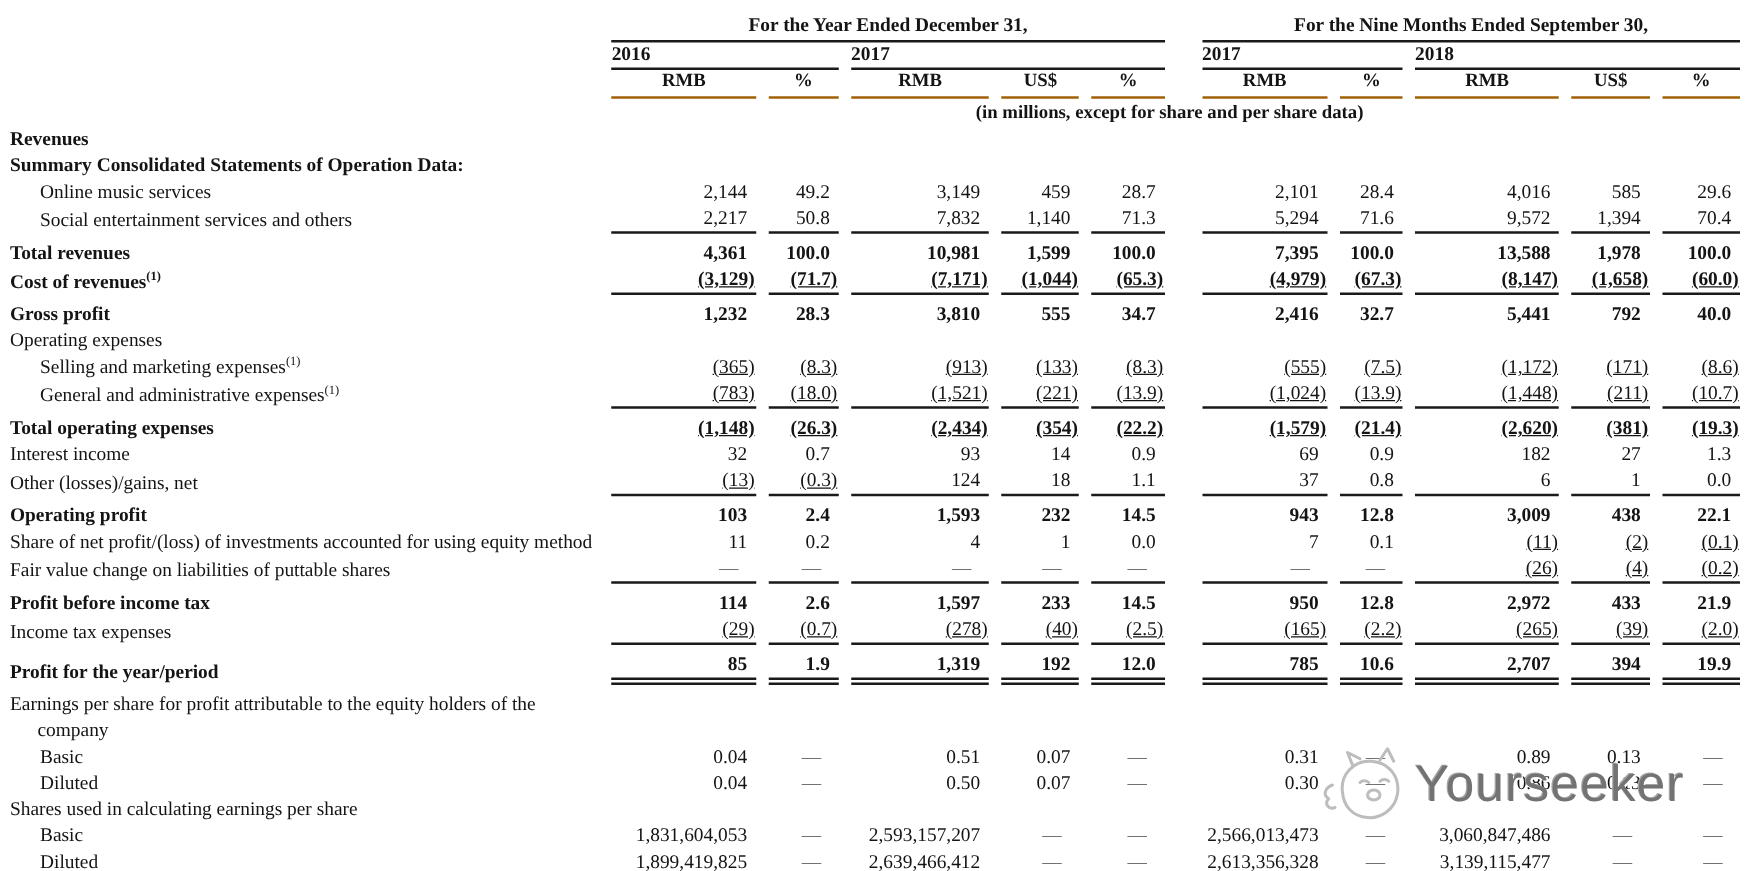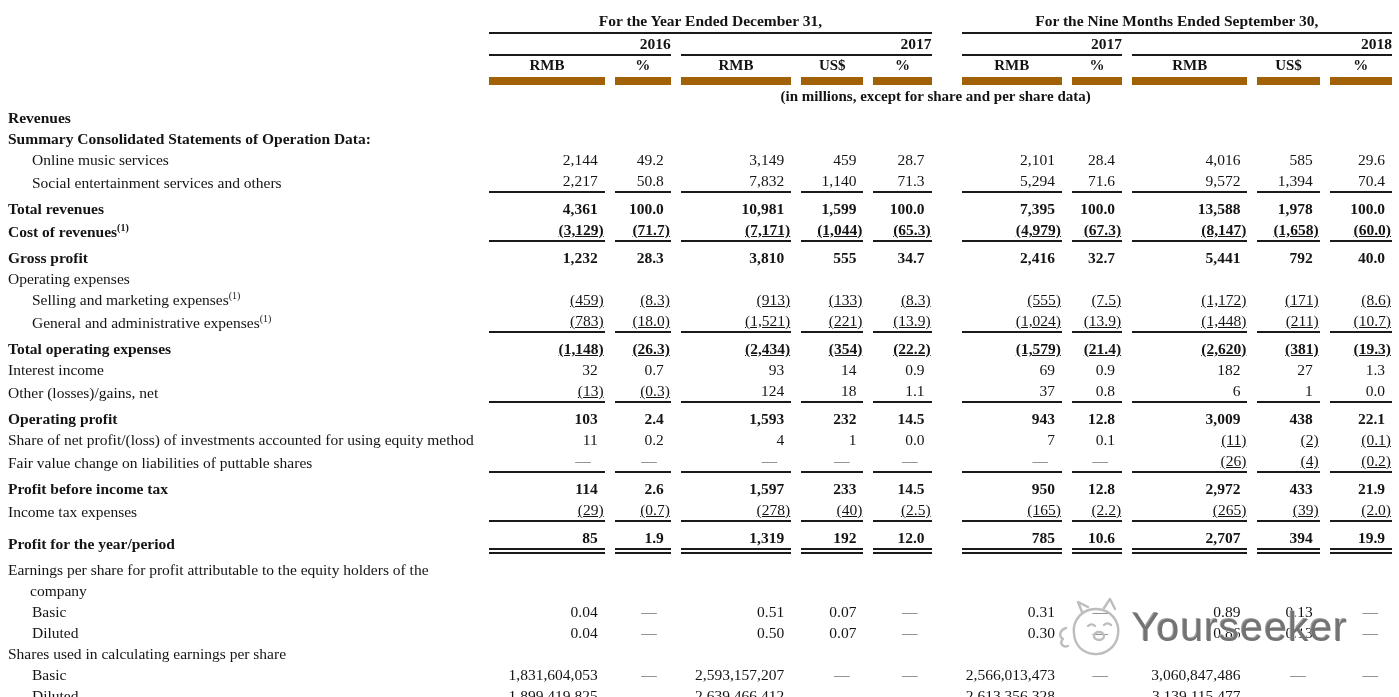--- a/index.html
+++ b/index.html
@@ -3,24 +3,24 @@
 <meta charset="utf-8">
 <style>
   html,body{margin:0;padding:0;background:#fff;}
   .page{position:relative;width:1399px;height:697px;background:#ffffff;overflow:hidden;
         font-family:"Liberation Serif","DejaVu Serif",serif;color:#141414;}
   table.fin{border-collapse:separate;border-spacing:0;table-layout:fixed;width:1392px;margin:10px 0 0 0;}
   th,td{padding:0;margin:0;font-weight:normal;}
   
   th.grp .gt{font-weight:bold;font-size:15.5px;text-align:center;line-height:20px;
              border-bottom:2px solid #1a1a1a;margin-left:10px;padding-bottom:1px;}
-  th.yr .yt{font-weight:bold;font-size:15.5px;text-align:right;line-height:19px;
+  th.yr .yt{font-weight:bold;font-size:15.5px;text-align:left;line-height:19px;
             border-bottom:2px solid #1a1a1a;margin-left:10px;padding-bottom:1px;}
   th.un .ut{font-weight:bold;font-size:15px;text-align:center;line-height:19px;
-            border-bottom:8px solid #a16207;margin-left:10px;padding-bottom:2px;}
+            border-bottom:2px solid #a16207;margin-left:10px;padding-bottom:2px;}
   th.note{font-weight:bold;font-size:15px;text-align:center;line-height:18px;padding-top:2px;}
   tr.h1 th{vertical-align:bottom;height:24px;}
   tr.h2 th{vertical-align:bottom;height:22px;}
   tr.h3 th{vertical-align:bottom;height:22px;}
   tr.h4 th{vertical-align:top;height:20px;}
   
   td.lbl{font-size:15.5px;line-height:21px;vertical-align:bottom;padding-left:8px;}
   td.lbl.b{font-weight:bold;}
   td.lbl.ind{padding-left:32px;}
   td.lbl.hang{padding-left:30px;text-indent:-22px;}
@@ -396,21 +396,21 @@
           <td class="num">
             <div class="v pos"></div>
           </td>
           <td class="num">
             <div class="v pos"></div>
           </td>
         </tr>
         <tr>
           <td class="lbl ind">Selling and marketing expenses<sup>(1)</sup></td>
           <td class="num">
-            <div class="v neg">(459)</div>
+            <div class="v neg">(365)</div>
           </td>
           <td class="num">
             <div class="v neg">(8.3)</div>
           </td>
           <td class="num">
             <div class="v neg">(913)</div>
           </td>
           <td class="num">
             <div class="v neg">(133)</div>
           </td>

